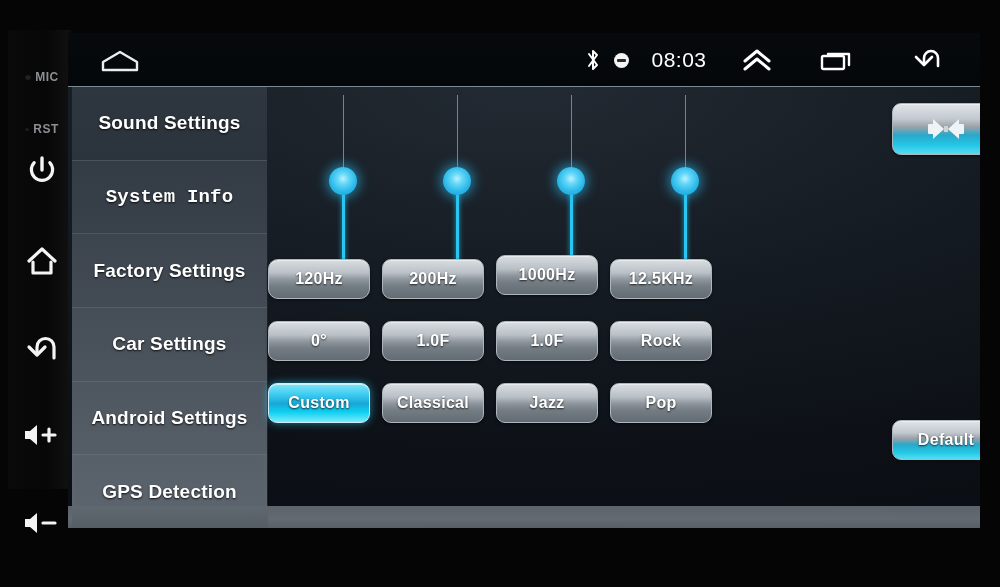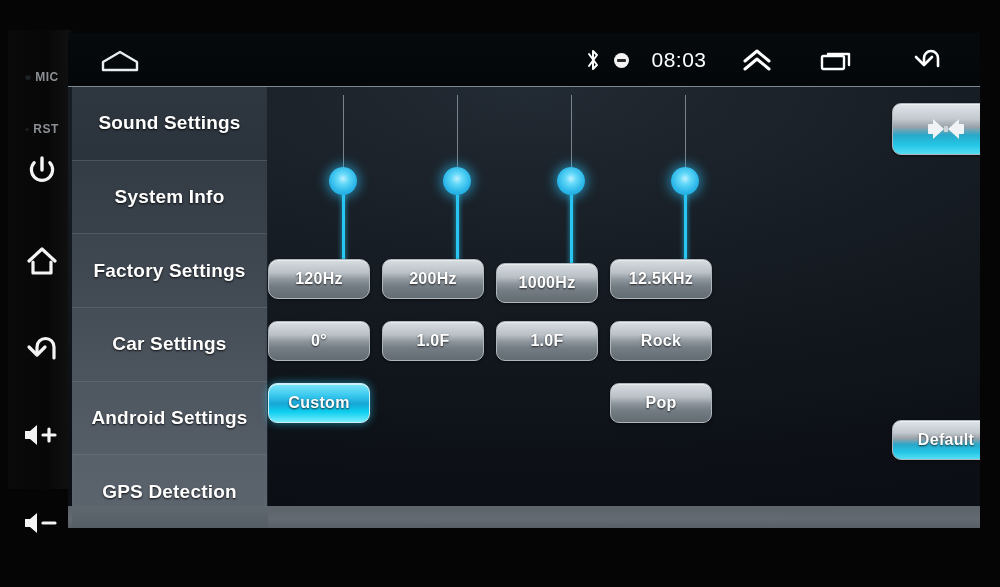--- a/index.html
+++ b/index.html
@@ -132,21 +132,21 @@
     text-align: left;
     color: #ffffff;
     font-size: 19px;
     font-weight: bold;
     letter-spacing: 0.2px;
     text-shadow: 0 1px 2px rgba(0,0,0,0.85);
     border-bottom: 1px solid rgba(150,160,172,0.28);
     padding: 0 4px;
   }
   .side-item:nth-child(1) { background: linear-gradient(180deg, #2e3640 0%, #2b333c 100%); }
-  .side-item:nth-child(2) { background: linear-gradient(180deg, #333b45 0%, #39414b 100%); }
+  .side-item:nth-child(2) { background: linear-gradient(180deg, #333b45 0%, #39414b 100%); font-family: Liberation Mono, monospace; }
   .side-item:nth-child(3) { background: linear-gradient(180deg, #3c444e 0%, #434b55 100%); }
   .side-item:nth-child(4) { background: linear-gradient(180deg, #454d57 0%, #4c545e 100%); }
   .side-item:nth-child(5) { background: linear-gradient(180deg, #4e5660 0%, #555d67 100%); }
   .side-item:nth-child(6) { background: linear-gradient(180deg, #575f69 0%, #5d656f 100%); border-bottom: none; }
   .side-item:last-child { box-shadow: inset 0 -2px 6px rgba(255,255,255,0.06); }
 
   
   #main {
     position: absolute;
     left: 200px; top: 0;
@@ -416,21 +416,21 @@
             <rect x="21" y="12" width="4" height="6" fill="#cdd4d9"></rect>
           </svg>
         </div>
 
         <div class="mbtn btn-w" style="left:0px;   top:172px;border-radius:10px;">
             <span>120Hz</span>
           </div>
         <div class="mbtn btn-w" style="left:114px; top:172px;">
             <span>200Hz</span>
           </div>
-        <div class="mbtn btn-w" style="left:228px; top:176px;">
+        <div class="mbtn btn-w" style="left:228px; top:168px;">
             <span>1000Hz</span>
           </div>
         <div class="mbtn btn-w" style="left:342px; top:172px;">
             <span>12.5KHz</span>
           </div>
 
         <div class="mbtn btn-w" style="left:0px;   top:234px;">
             <span>0°</span>
           </div>
         <div class="mbtn btn-w" style="left:114px; top:234px;">
@@ -438,20 +438,26 @@
           </div>
         <div class="mbtn btn-w" style="left:228px; top:234px;">
             <span>1.0F</span>
           </div>
         <div class="mbtn btn-w" style="left:342px; top:234px;">
             <span>Rock</span>
           </div>
 
         <div class="mbtn btn-w active" style="left:0px;   top:296px;">
             <span>Custom</span>
+          </div>
+        <div class="mbtn btn-w" style="left:114px; top:296px;">
+            <span>Classical</span>
+          </div>
+        <div class="mbtn btn-w" style="left:228px; top:296px;">
+            <span>Jazz</span>
           </div>
         <div class="mbtn btn-w" style="left:342px; top:296px;">
             <span>Pop</span>
           </div>
 
         <div class="mbtn cyanbottom" id="default-btn">
             <span>Default</span>
           </div>
 
       </div>

